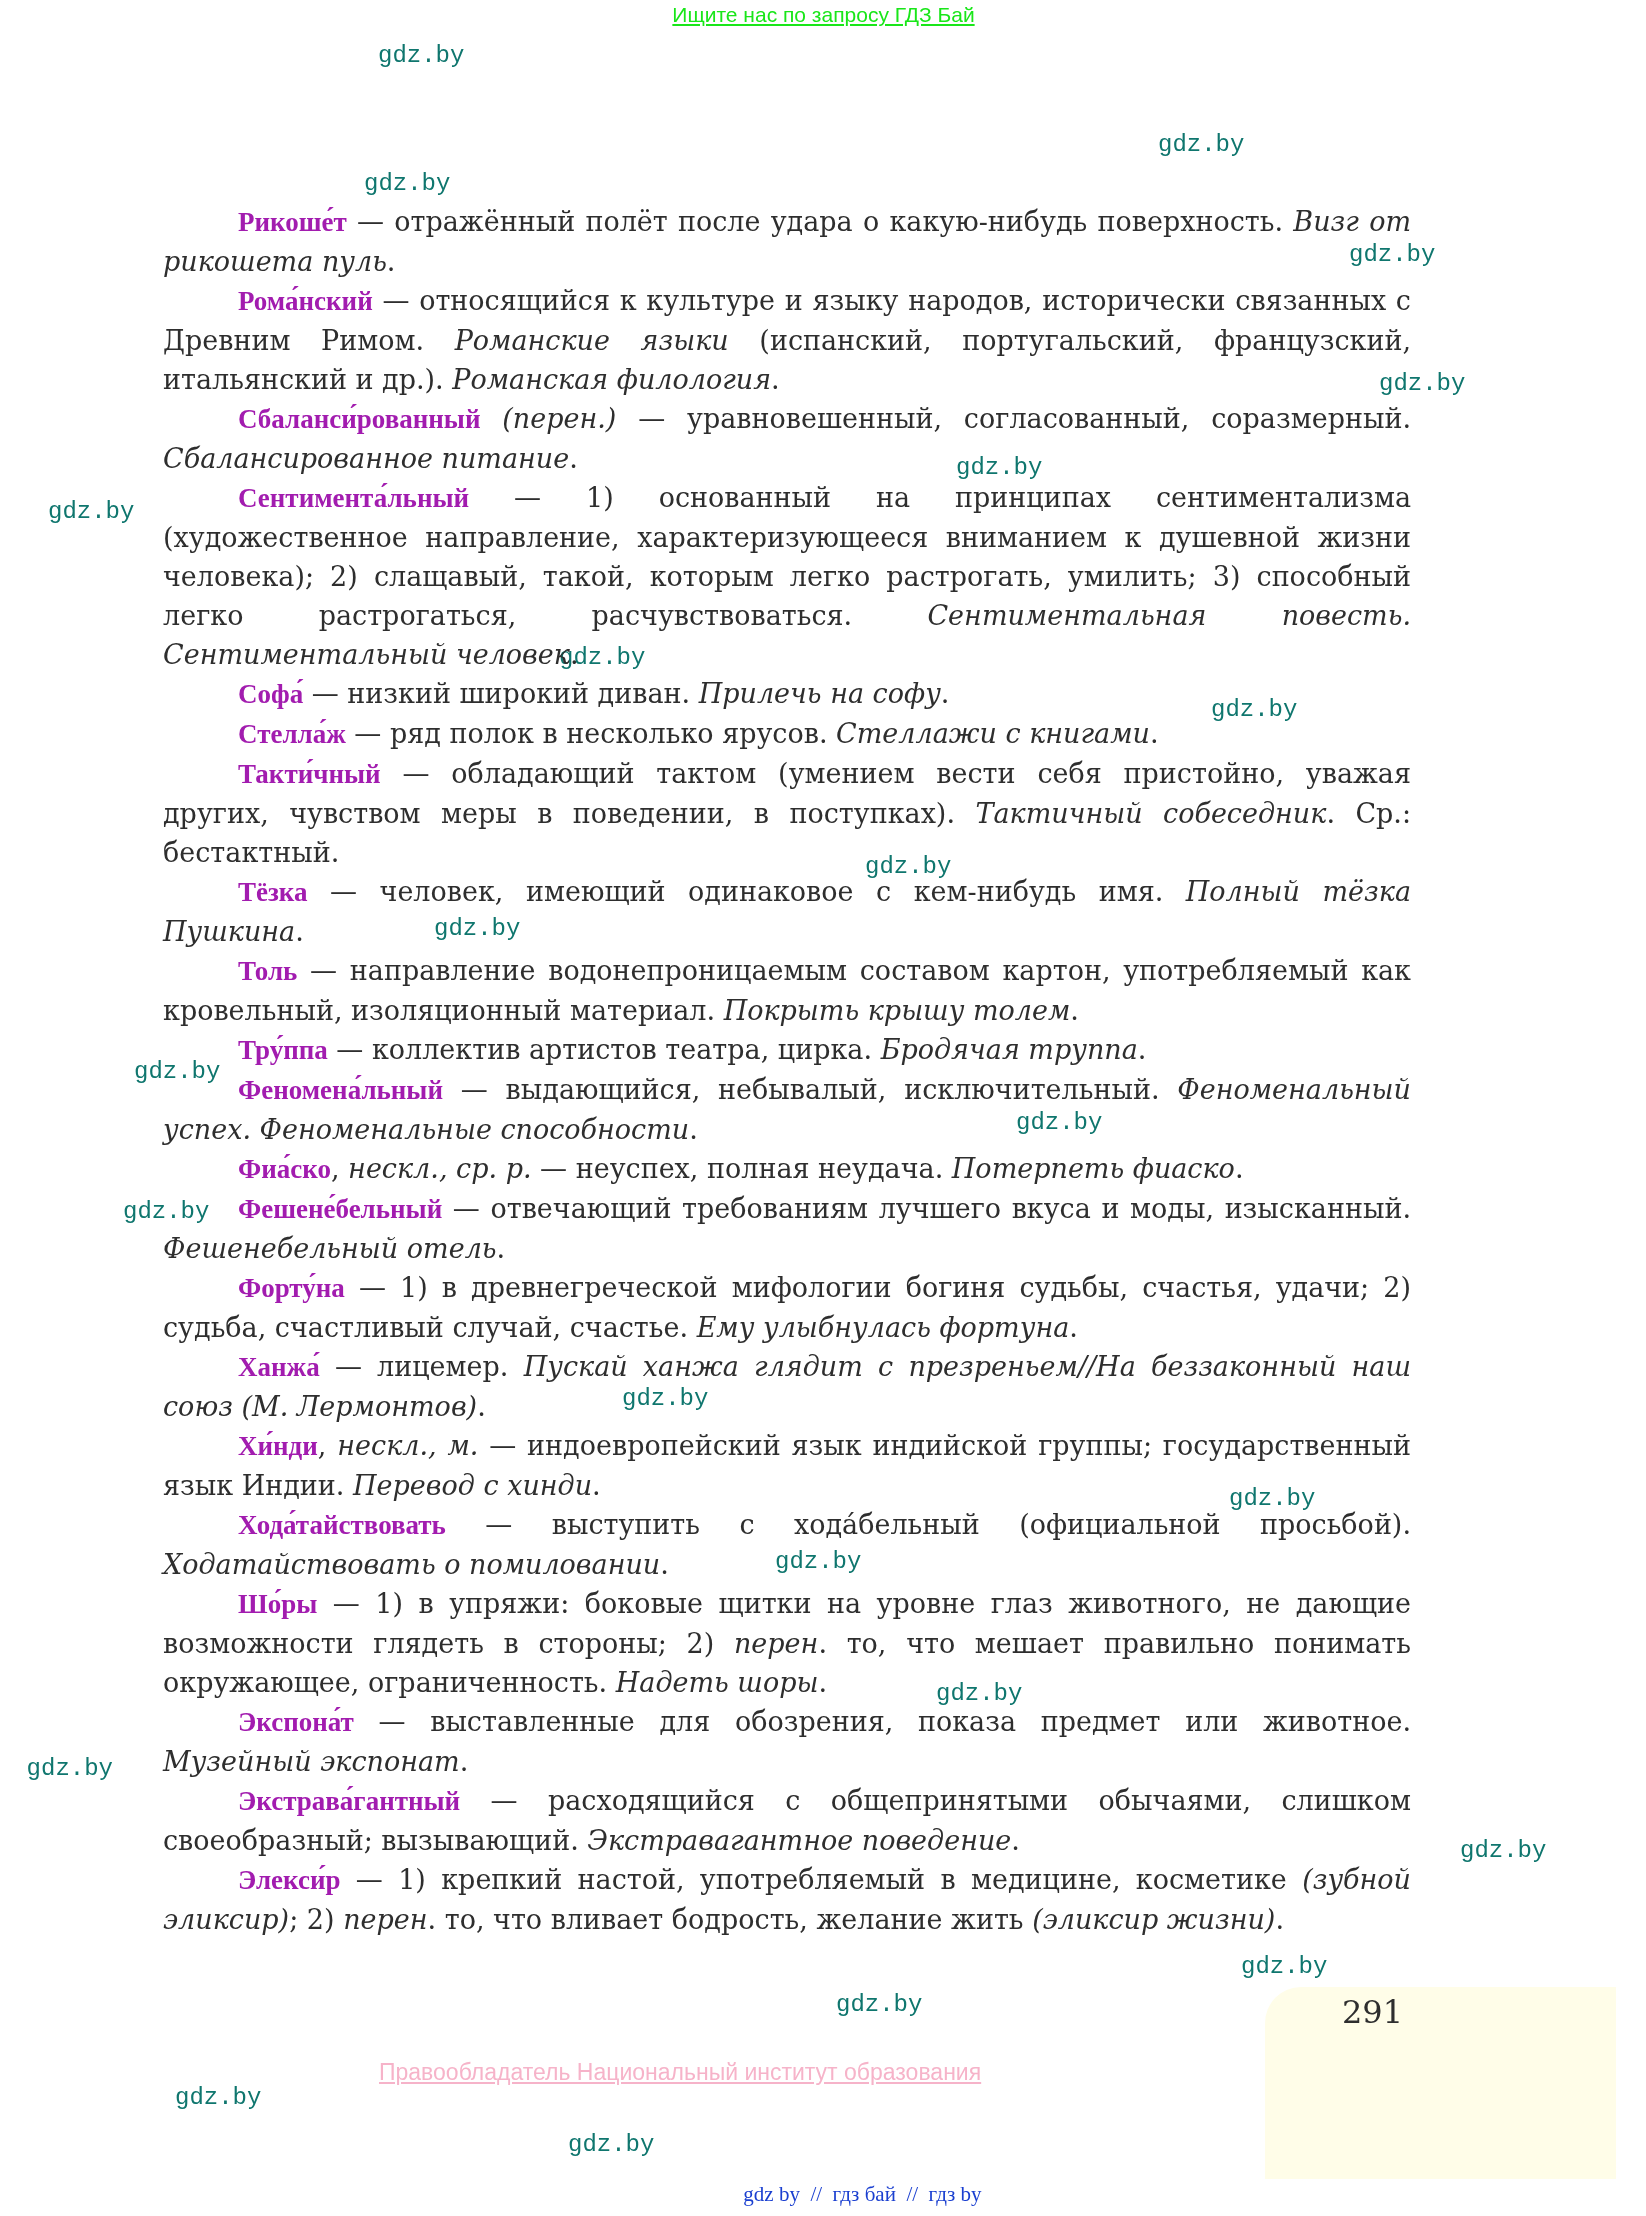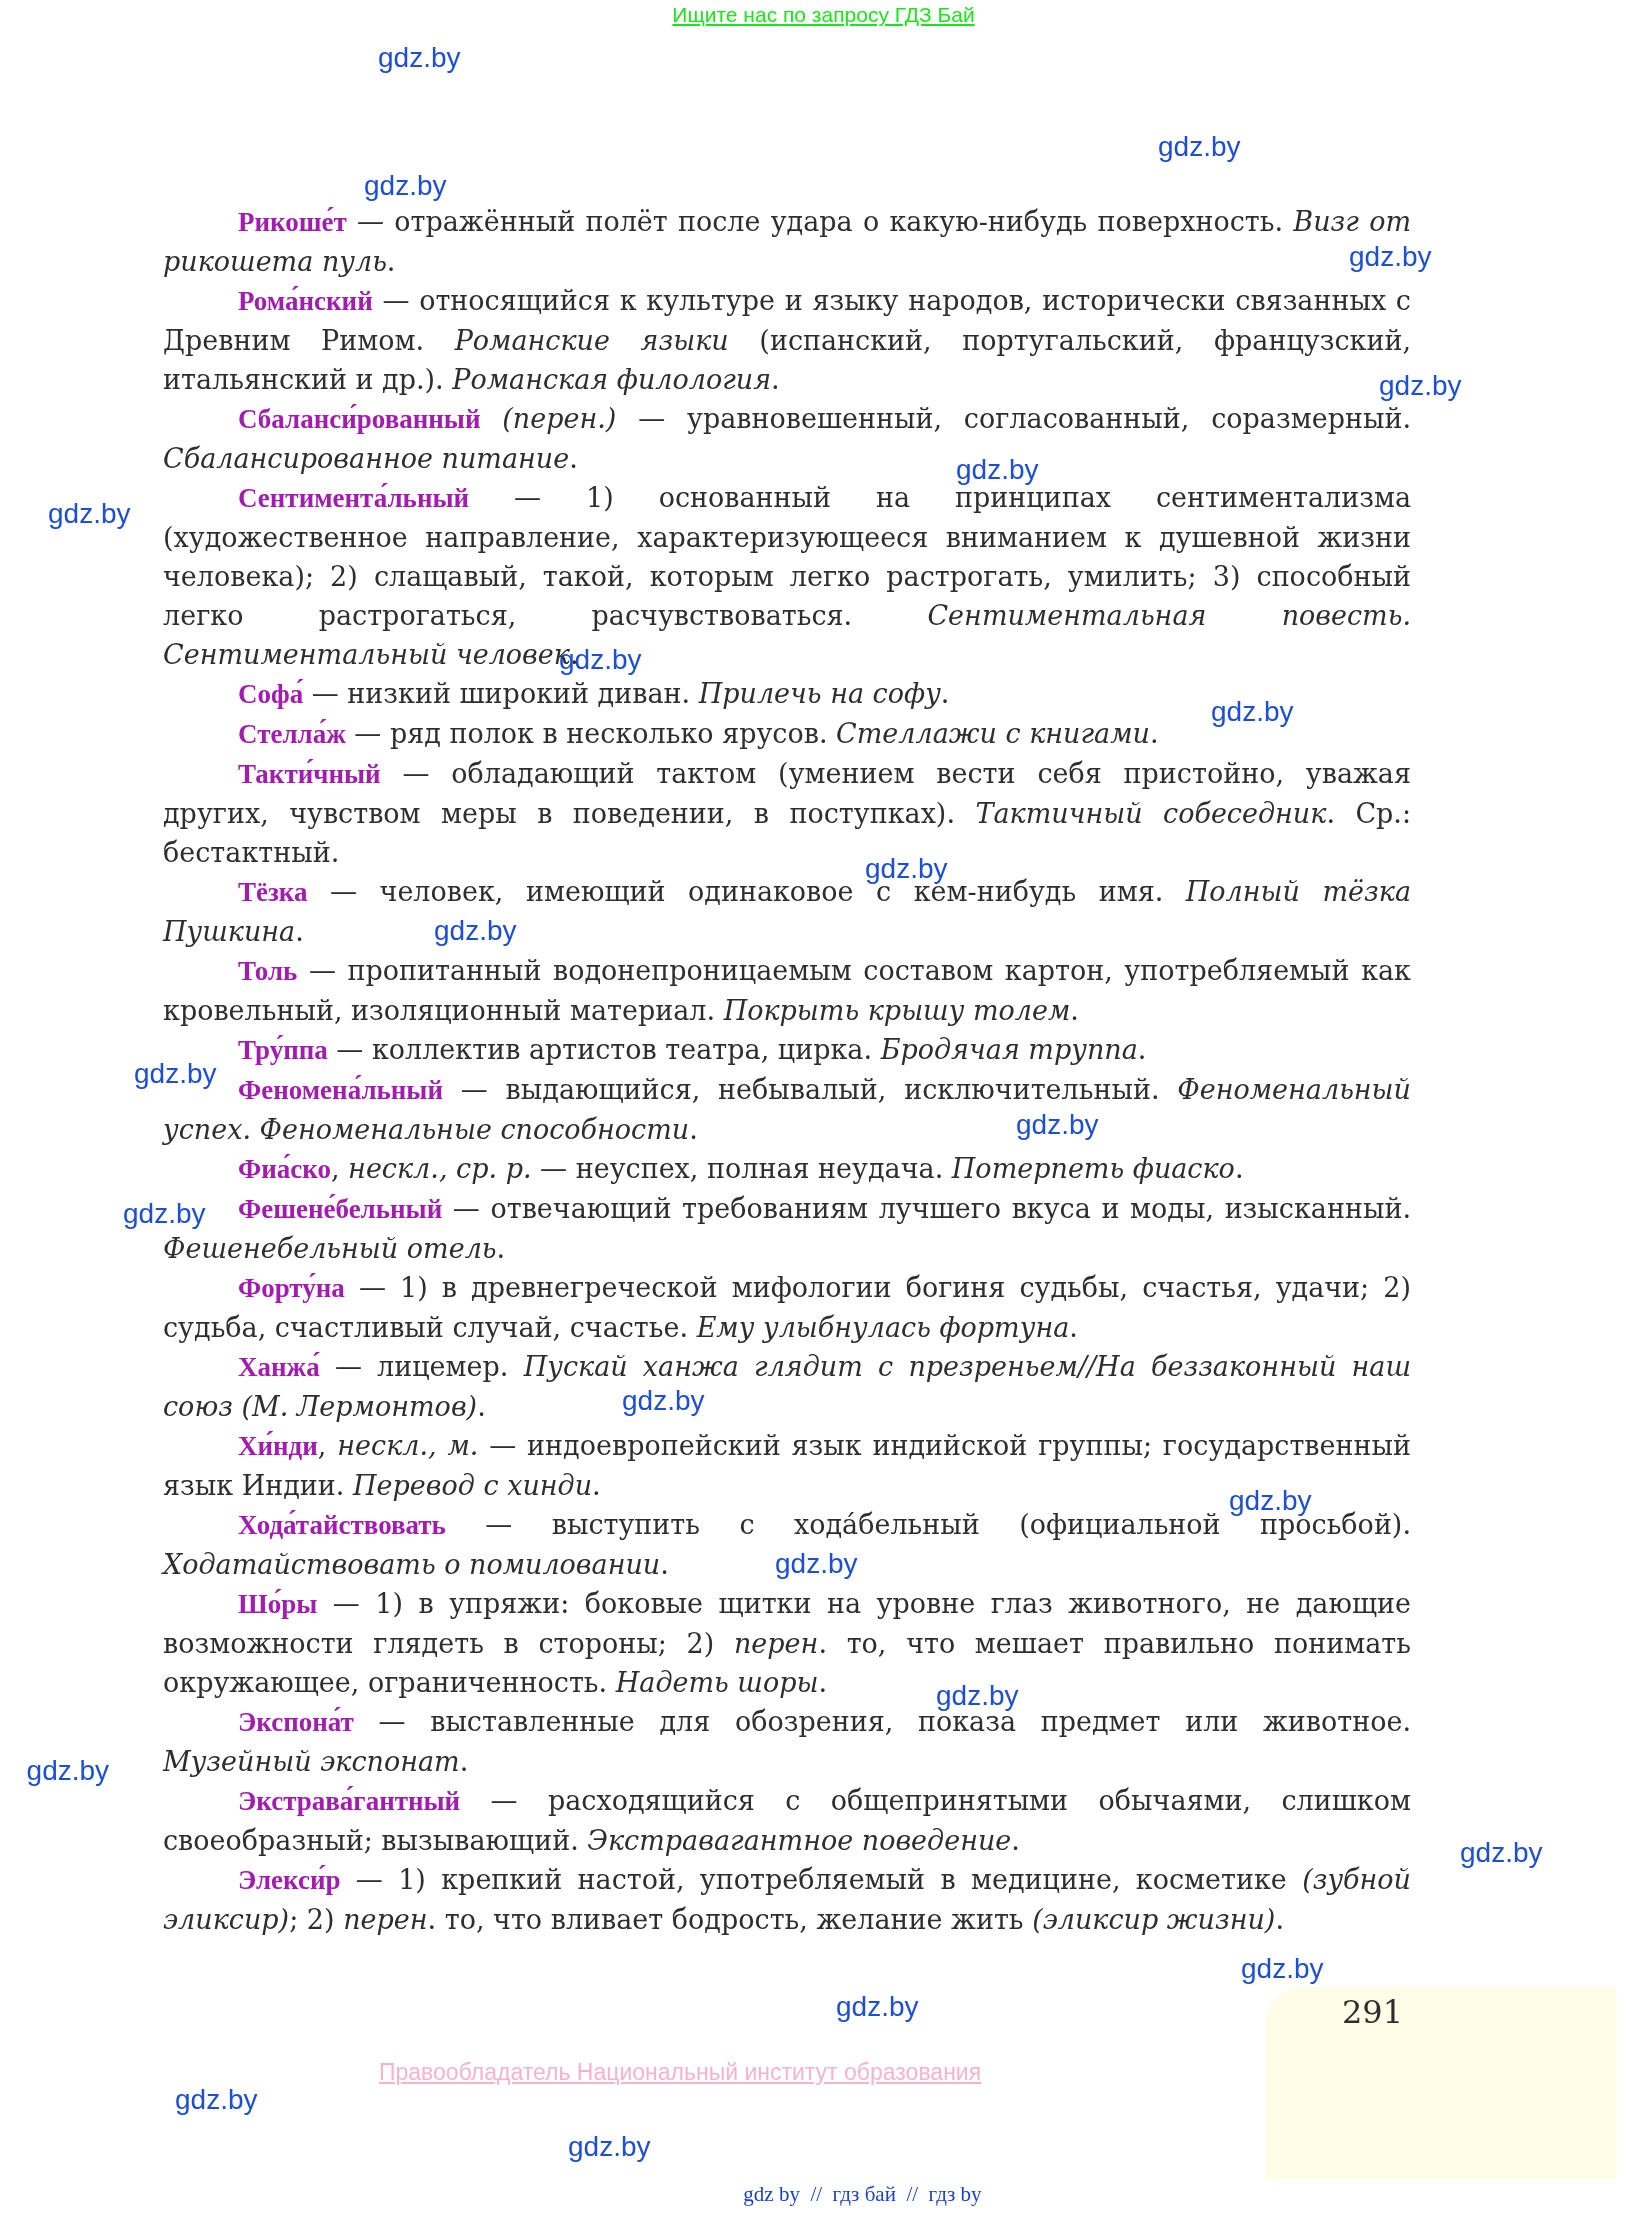--- a/index.html
+++ b/index.html
@@ -7,22 +7,22 @@
       width: 1647px; height: 2216px; position: relative; overflow: hidden;
       background: #ffffff;
       font-family: "DejaVu Serif", serif;
       color: #2e2e2e;
     }
     .top-banner {
       position: absolute; top: 3.2px; left: 0; width: 1647px; text-align: center;
       font-family: "Liberation Sans", sans-serif; font-size: 21px; color: #19e619; text-decoration: underline;
     }
     .wm {
-      position: absolute; font-family: Liberation Sans, sans-serif;
-      font-size: 28px; color: #1d4ed8; white-space: nowrap;
+      position: absolute; font-family: Liberation Mono, monospace;
+      font-size: 24px; color: #0f766e; white-space: nowrap;
     }
     .content {
       position: absolute; left: 163px; top: 202px; width: 1248px;
     }
     .entry {
       font-size: 27px; line-height: 39px; text-align: justify;
       text-indent: 75px; margin: 0;
     }
     .hw { color: #a21caf; font-family: "Liberation Serif", serif; font-weight: bold; }
     .it { font-style: italic; }
@@ -77,21 +77,21 @@
 
 <div class="content" id="content">
     <p class="entry"><span class="hw">Рикоше́т</span><span> — отражённый полёт после удара о какую-нибудь поверхность. </span><span class="it">Визг от рикошета пуль</span><span>.</span></p>
     <p class="entry"><span class="hw">Рома́нский</span><span> — относящийся к культуре и языку народов, исторически связанных с Древним Римом. </span><span class="it">Романские языки</span><span> (испанский, португальский, французский, итальянский и др.). </span><span class="it">Романская филология</span><span>.</span></p>
     <p class="entry"><span class="hw">Сбаланси́рованный</span><span> </span><span class="it">(перен.)</span><span> — уравновешенный, согласованный, соразмерный. </span><span class="it">Сбалансированное питание</span><span>.</span></p>
     <p class="entry"><span class="hw">Сентимента́льный</span><span> — 1) основанный на принципах сентиментализма (художественное направление, характеризующееся вниманием к душевной жизни человека); 2) слащавый, такой, которым легко растрогать, умилить; 3) способный легко растрогаться, расчувствоваться. </span><span class="it">Сентиментальная повесть. Сентиментальный человек</span><span>.</span></p>
     <p class="entry"><span class="hw">Софа́</span><span> — низкий широкий диван. </span><span class="it">Прилечь на софу</span><span>.</span></p>
     <p class="entry"><span class="hw">Стелла́ж</span><span> — ряд полок в несколько ярусов. </span><span class="it">Стеллажи с книгами</span><span>.</span></p>
     <p class="entry"><span class="hw">Такти́чный</span><span> — обладающий тактом (умением вести себя пристойно, уважая других, чувством меры в поведении, в поступках). </span><span class="it">Тактичный собеседник</span><span>. Ср.: бестактный.</span></p>
     <p class="entry"><span class="hw">Тёзка</span><span> — человек, имеющий одинаковое с кем-нибудь имя. </span><span class="it">Полный тёзка Пушкина</span><span>.</span></p>
-    <p class="entry"><span class="hw">Толь</span><span> — пропитанный водонепроницаемым составом картон, употребляемый как кровельный, изоляционный материал. </span><span class="it">Покрыть крышу толем</span><span>.</span></p>
+    <p class="entry"><span class="hw">Толь</span><span> — направление водонепроницаемым составом картон, употребляемый как кровельный, изоляционный материал. </span><span class="it">Покрыть крышу толем</span><span>.</span></p>
     <p class="entry"><span class="hw">Тру́ппа</span><span> — коллектив артистов театра, цирка. </span><span class="it">Бродячая труппа</span><span>.</span></p>
     <p class="entry"><span class="hw">Феномена́льный</span><span> — выдающийся, небывалый, исключительный. </span><span class="it">Феноменальный успех. Феноменальные способности</span><span>.</span></p>
     <p class="entry"><span class="hw">Фиа́ско</span><span>, </span><span class="it">нескл., ср. р.</span><span> — неуспех, полная неудача. </span><span class="it">Потерпеть фиаско</span><span>.</span></p>
     <p class="entry"><span class="hw">Фешене́бельный</span><span> — отвечающий требованиям лучшего вкуса и моды, изысканный. </span><span class="it">Фешенебельный отель</span><span>.</span></p>
     <p class="entry"><span class="hw">Форту́на</span><span> — 1) в древнегреческой мифологии богиня судьбы, счастья, удачи; 2) судьба, счастливый случай, счастье. </span><span class="it">Ему улыбнулась фортуна</span><span>.</span></p>
     <p class="entry"><span class="hw">Ханжа́</span><span> — лицемер. </span><span class="it">Пускай ханжа глядит с презреньем//На беззаконный наш союз (М. Лермонтов)</span><span>.</span></p>
     <p class="entry"><span class="hw">Хи́нди</span><span>, </span><span class="it">нескл., м.</span><span> — индоевропейский язык индийской группы; государственный язык Индии. </span><span class="it">Перевод с хинди</span><span>.</span></p>
     <p class="entry"><span class="hw">Хода́тайствовать</span><span> — выступить с хода́бельный (официальной просьбой). </span><span class="it">Ходатайствовать о помиловании</span><span>.</span></p>
     <p class="entry"><span class="hw">Шо́ры</span><span> — 1) в упряжи: боковые щитки на уровне глаз животного, не дающие возможности глядеть в стороны; 2) </span><span class="it">перен</span><span>. то, что мешает правильно понимать окружающее, ограниченность. </span><span class="it">Надеть шоры</span><span>.</span></p>
     <p class="entry"><span class="hw">Экспона́т</span><span> — выставленные для обозрения, показа предмет или животное. </span><span class="it">Музейный экспонат</span><span>.</span></p>

